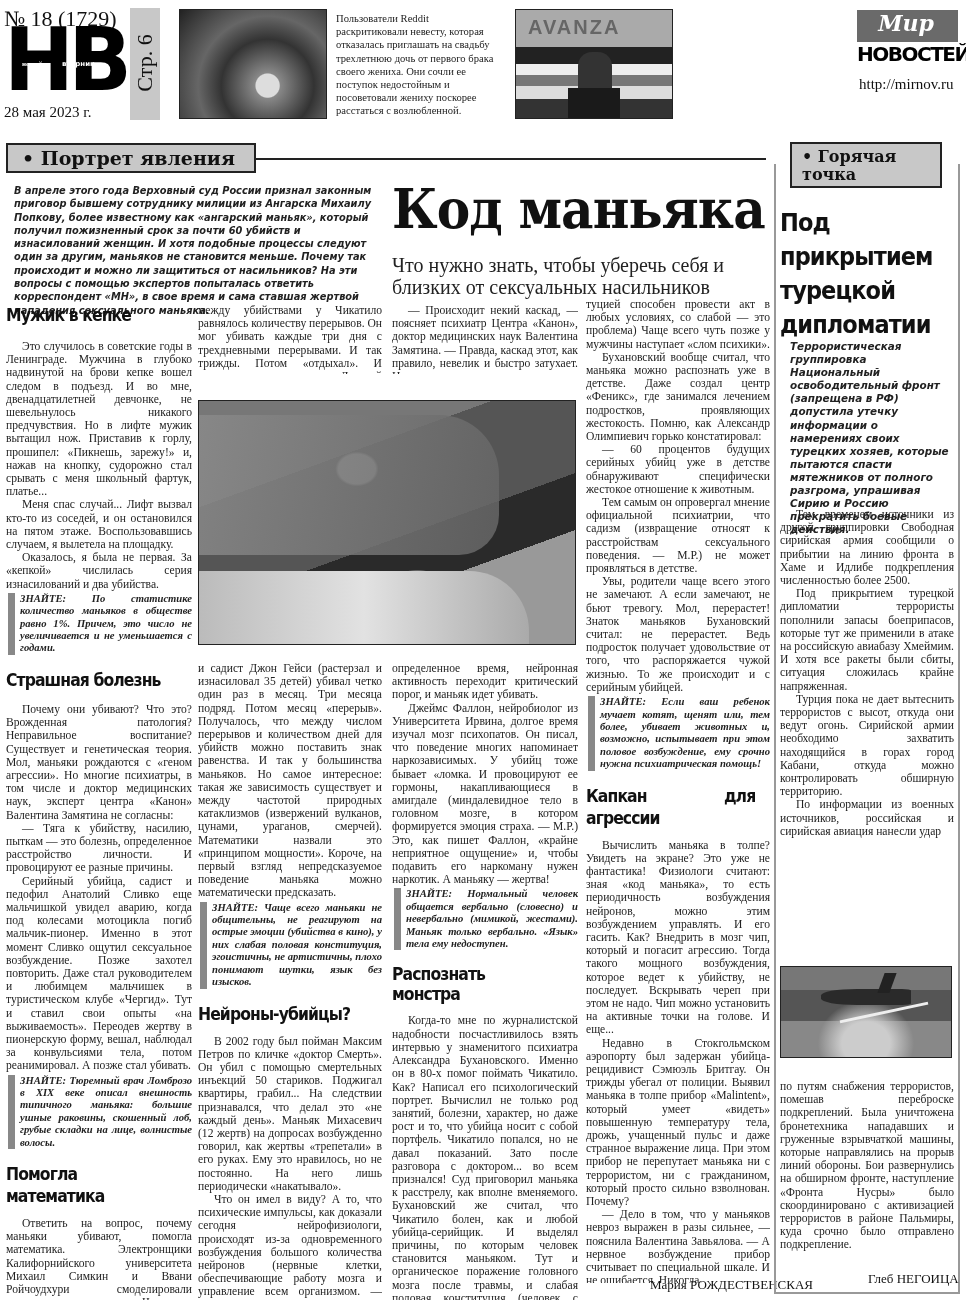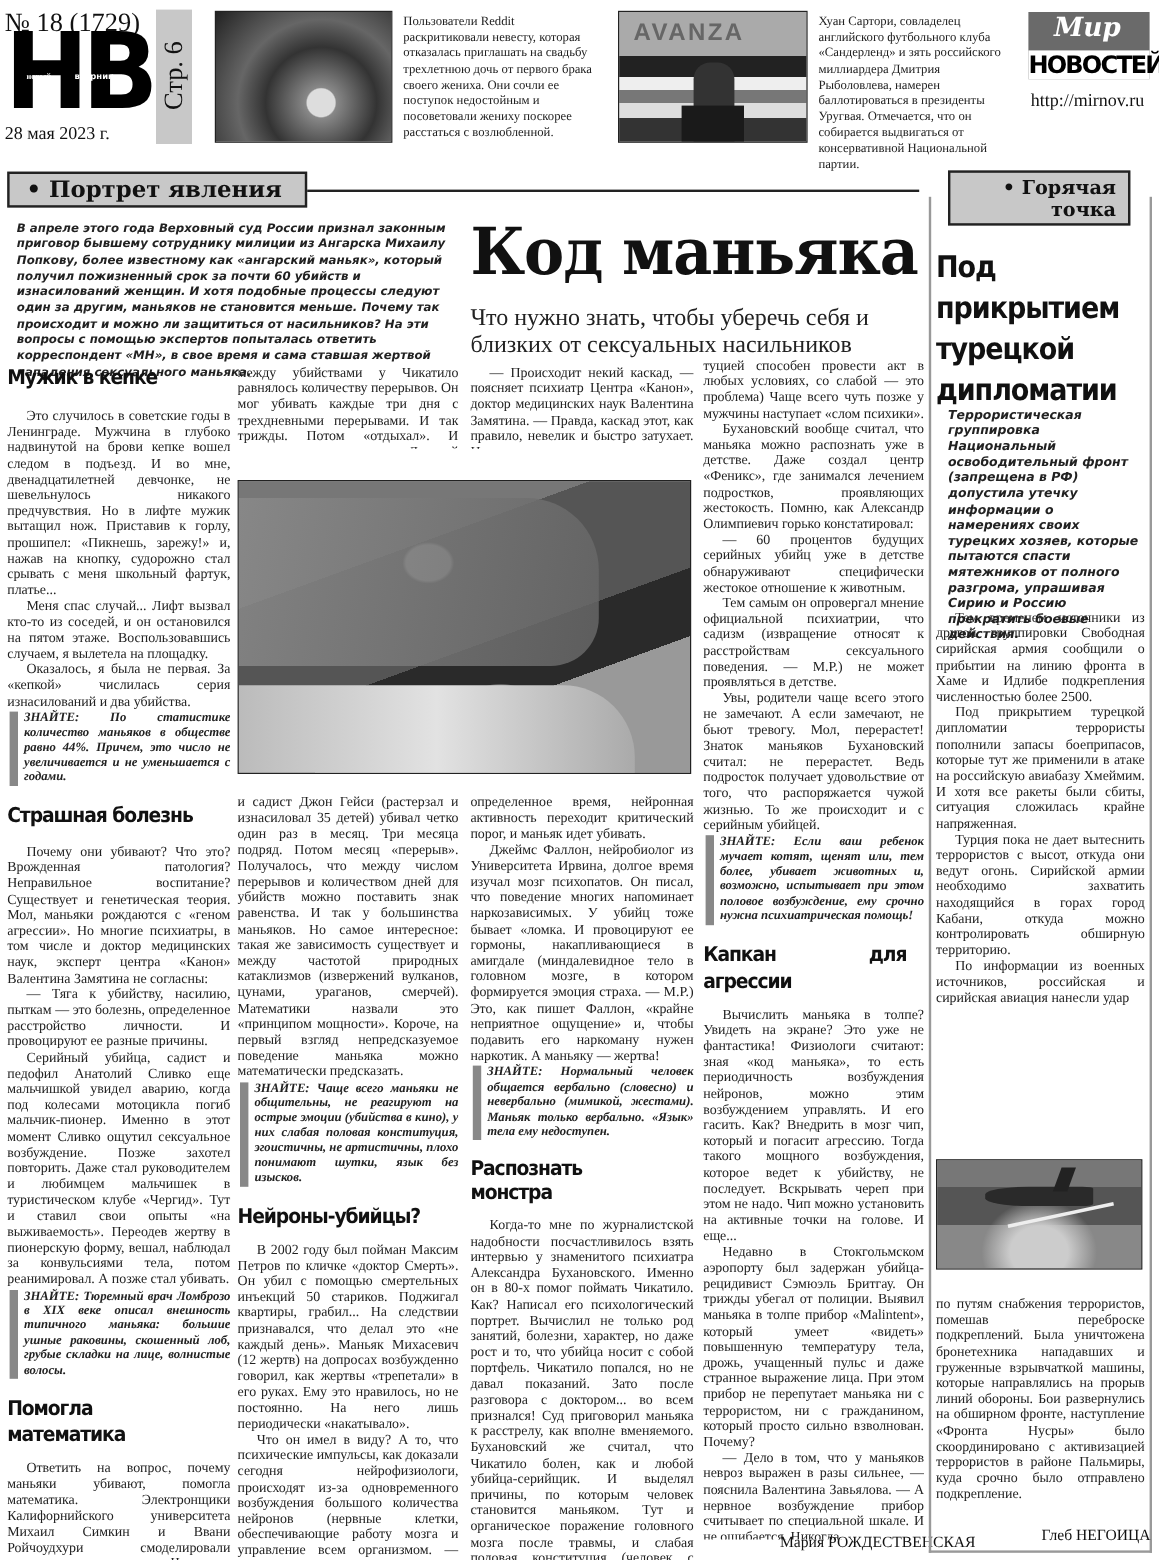--- a/index.html
+++ b/index.html
@@ -31,21 +31,20 @@
   </div>
 
   <div class="abs photo" style="left:179px;top:9px;width:148px;height:110px;background:radial-gradient(circle at 60% 70%, #ddd 0 10%, #888 11%, #333 40%, #666 60%, #222 100%);"></div>
   <div class="abs body-text" style="left:336px;top:12px;width:160px;font-size:10.6px;line-height:13.2px;text-align:left;">Пользователи Reddit раскритиковали невесту, которая отказалась приглашать на свадьбу трехлетнюю дочь от первого брака своего жениха. Они сочли ее поступок недостойным и посоветовали жениху поскорее расстаться с возлюбленной.</div>
 
   <div class="abs photo" style="left:515px;top:9px;width:158px;height:110px;background:linear-gradient(#aaa 0 34%, #222 34% 50%, #eee 50% 60%, #777 60% 70%, #ddd 70% 82%, #333 82%);">
     <div style="position:absolute;left:12px;top:6px;font-family:'Liberation Sans',sans-serif;font-weight:bold;font-size:20px;color:#666;letter-spacing:2px;">AVANZA</div>
     <div style="position:absolute;left:62px;top:42px;width:34px;height:68px;background:#333;border-radius:14px 14px 0 0;"></div>
     <div style="position:absolute;left:52px;top:78px;width:52px;height:32px;background:#1a1a1a;"></div>
   </div>
-  <div class="abs body-text" style="left:682px;top:12px;width:158px;font-size:10.6px;line-height:13.2px;text-align:left;">Хуан Сартори, совладелец английского футбольного клуба «Сандерленд» и зять российского миллиардера Дмитрия Рыболовлева, намерен баллотироваться в президенты Уругвая. Отмечается, что он собирается выдвигаться от консервативной Национальной партии.</div>
 
   <div class="abs" style="left:857px;top:10px;width:101px;height:56px;background:#6a6a6a;">
     <div style="position:absolute;right:24px;top:0;font-family:'DejaVu Serif',serif;font-style:italic;font-weight:bold;font-size:22px;color:#fff;">Мир</div>
     <div style="position:absolute;left:0;right:0;bottom:0;height:24px;background:#fff;font-family:'DejaVu Sans',sans-serif;font-weight:bold;font-size:20px;letter-spacing:-1.5px;color:#000;text-align:center;line-height:24px;">НОВОСТЕЙ</div>
   </div>
   <div class="abs" style="left:859px;top:76px;font-family:'Liberation Serif',serif;font-size:15px;color:#111;">http://mirnov.ru</div>
 </div>
 
 <div class="abs section-tab" style="left:6px;top:143px;width:250px;height:30px;font-size:19px;line-height:26px;padding-left:14px;">
   <span>• Портрет явления</span>
@@ -55,21 +54,21 @@
 <div class="abs" style="left:14px;top:184px;width:360px;font-family:'DejaVu Sans',sans-serif;font-style:italic;font-weight:bold;font-size:9.8px;line-height:13.3px;color:#222;">В апреле этого года Верховный суд России признал законным приговор бывшему сотруднику милиции из Ангарска Михаилу Попкову, более известному как «ангарский маньяк», который получил пожизненный срок за почти 60 убийств и изнасилований женщин. И хотя подобные процессы следуют один за другим, маньяков не становится меньше. Почему так происходит и можно ли защититься от насильников? На эти вопросы с помощью экспертов попыталась ответить корреспондент «МН», в свое время и сама ставшая жертвой нападения сексуального маньяка.</div>
 
 <h1 class="abs head-condensed" style="left:392px;top:178px;font-family:'DejaVu Serif',serif;font-size:54px;line-height:62px;letter-spacing:-1px;transform:scaleX(0.93);">Код маньяка</h1>
 <div class="abs" style="left:392px;top:254px;width:380px;font-family:'Liberation Serif',serif;font-size:20px;line-height:22px;color:#222;">Что нужно знать, чтобы уберечь себя и близких от сексуальных насильников</div>
 
 <div class="col body-text" style="left:6px;top:304px;width:186px;height:996px;">
   <h2 class="head-condensed" style="font-size:17px;line-height:22px;margin-bottom:14px;transform:scaleX(0.92);">Мужик в кепке</h2>
   <p>Это случилось в советские годы в Ленинграде. Мужчина в глубоко надвинутой на брови кепке вошел следом в подъезд. И во мне, двенадцатилетней девчонке, не шевельнулось никакого предчувствия. Но в лифте мужик вытащил нож. Приставив к горлу, прошипел: «Пикнешь, зарежу!» и, нажав на кнопку, судорожно стал срывать с меня школьный фартук, платье...</p>
   <p>Меня спас случай... Лифт вызвал кто-то из соседей, и он остановился на пятом этаже. Воспользовавшись случаем, я вылетела на площадку.</p>
   <p>Оказалось, я была не первая. За «кепкой» числилась серия изнасилований и два убийства.</p>
-  <div class="znaite">ЗНАЙТЕ: По статистике количество маньяков в обществе равно 44%. Причем, это число не увеличивается и не уменьшается с годами.</div>
+  <div class="znaite">ЗНАЙТЕ: По статистике количество маньяков в обществе равно 1%. Причем, это число не увеличивается и не уменьшается с годами.</div>
   <h2 class="head-condensed" style="font-size:17px;line-height:22px;margin:14px 0 12px;transform:scaleX(0.92);">Страшная болезнь</h2>
   <p><span>Почему они убивают? Что это? Врожденная патология? Неправильное воспитание? Существует и генетическая теория. Мол, маньяки рождаются с «геном агрессии». Но многие психиатры, в том числе и </span><span class="italic-it">доктор медицинских наук, эксперт центра «Канон» Валентина Замятина</span><span> не согласны:</span></p>
   <p>— Тяга к убийству, насилию, пыткам — это болезнь, определенное расстройство личности. И провоцируют ее разные причины.</p>
   <p>Серийный убийца, садист и педофил Анатолий Сливко еще мальчишкой увидел аварию, когда под колесами мотоцикла погиб мальчик-пионер. Именно в этот момент Сливко ощутил сексуальное возбуждение. Позже захотел повторить. Даже стал руководителем и любимцем мальчишек в туристическом клубе «Чергид». Тут и ставил свои опыты «на выживаемость». Переодев жертву в пионерскую форму, вешал, наблюдал за конвульсиями тела, потом реанимировал. А позже стал убивать.</p>
   <div class="znaite">ЗНАЙТЕ: Тюремный врач Ломброзо в XIX веке описал внешность типичного маньяка: большие ушные раковины, скошенный лоб, грубые складки на лице, волнистые волосы.</div>
   <h2 class="head-condensed" style="font-size:17px;line-height:22px;margin:14px 0 10px;width:130px;transform:scaleX(0.92);">Помогла математика</h2>
   <p>Ответить на вопрос, почему маньяки убивают, помогла математика. Электронщики Калифорнийского университета Михаил Симкин и Ввани Ройчоудхури смоделировали алгоритм поведения Чикатило. «Ростовский потрошитель» (53 жертвы) выходил «на охоту» каждые три дня. Потом был «перерыв». Аж на три года. Случайно? Нет! Оказалось, что «перерывы» между убийствами подчиняются строгому математическому алгоритму: количество дней</p>
 </div>
 
 <div class="col body-text" style="left:198px;top:304px;width:184px;height:70px;">
@@ -113,21 +112,21 @@
   <div class="znaite">ЗНАЙТЕ: Если ваш ребенок мучает котят, щенят или, тем более, убивает животных и, возможно, испытывает при этом половое возбуждение, ему срочно нужна психиатрическая помощь!</div>
   <h2 class="head-condensed" style="font-size:17px;line-height:22px;margin:14px 0 10px;transform:scaleX(0.92);">Капкан для агрессии</h2>
   <p>Вычислить маньяка в толпе? Увидеть на экране? Это уже не фантастика! Физиологи считают: зная «код маньяка», то есть периодичность возбуждения нейронов, можно этим возбуждением управлять. И его гасить. Как? Внедрить в мозг чип, который и погасит агрессию. Тогда такого мощного возбуждения, которое ведет к убийству, не последует. Вскрывать череп при этом не надо. Чип можно установить на активные точки на голове. И еще...</p>
   <p>Недавно в Стокгольмском аэропорту был задержан убийца-рецидивист Сэмюэль Бритгау. Он трижды убегал от полиции. Выявил маньяка в толпе прибор «Malintent», который умеет «видеть» повышенную температуру тела, дрожь, учащенный пульс и даже странное выражение лица. При этом прибор не перепутает маньяка ни с террористом, ни с гражданином, который просто сильно взволнован. Почему?</p>
   <p>— Дело в том, что у маньяков невроз выражен в разы сильнее, — пояснила Валентина Завьялова. — А нервное возбуждение прибор считывает по специальной шкале. И не ошибается. Никогда.</p>
 
 </div>
 <div class="abs" style="left:610px;top:1277px;font-family:'Liberation Serif',serif;font-size:13px;color:#111;margin-left:40px;">Мария РОЖДЕСТВЕНСКАЯ</div>
 
 <div class="abs" style="left:774px;top:164px;width:186px;height:1130px;border:2px solid #999;border-top:none;"></div>
-<div class="abs section-tab" style="left:790px;top:142px;width:152px;height:46px;font-size:16px;line-height:18px;text-align:right;padding:4px 10px;">
+<div class="abs section-tab" style="left:790px;top:142px;width:152px;height:46px;font-size:16px;line-height:18px;text-align:left;padding:4px 10px;">
   <span>• Горячая точка</span>
 </div>
 <h2 class="abs head-condensed" style="left:780px;top:206px;width:190px;font-size:25px;line-height:34px;transform:scaleX(0.9);">Под прикрытием турецкой дипломатии</h2>
 <div class="abs" style="left:790px;top:340px;width:160px;font-family:'DejaVu Sans',sans-serif;font-style:italic;font-weight:bold;font-size:10.4px;line-height:13.1px;color:#222;">Террористическая группировка Национальный освободительный фронт (запрещена в РФ) допустила утечку информации о намерениях своих турецких хозяев, которые пытаются спасти мятежников от полного разгрома, упрашивая Сирию и Россию прекратить боевые действия.</div>
 <div class="col body-text" style="left:780px;top:508px;width:174px;height:460px;">
   <p>Тем временем источники из другой группировки Свободная сирийская армия сообщили о прибытии на линию фронта в Хаме и Идлибе подкрепления численностью более 2500.</p>
   <p>Под прикрытием турецкой дипломатии террористы пополнили запасы боеприпасов, которые тут же применили в атаке на российскую авиабазу Хмеймим. И хотя все ракеты были сбиты, ситуация сложилась крайне напряженная.</p>
   <p>Турция пока не дает вытеснить террористов с высот, откуда они ведут огонь. Сирийской армии необходимо захватить находящийся в горах город Кабани, откуда можно контролировать обширную территорию.</p>
   <p>По информации из военных источников, российская и сирийская авиация нанесли удар</p>
 </div>

